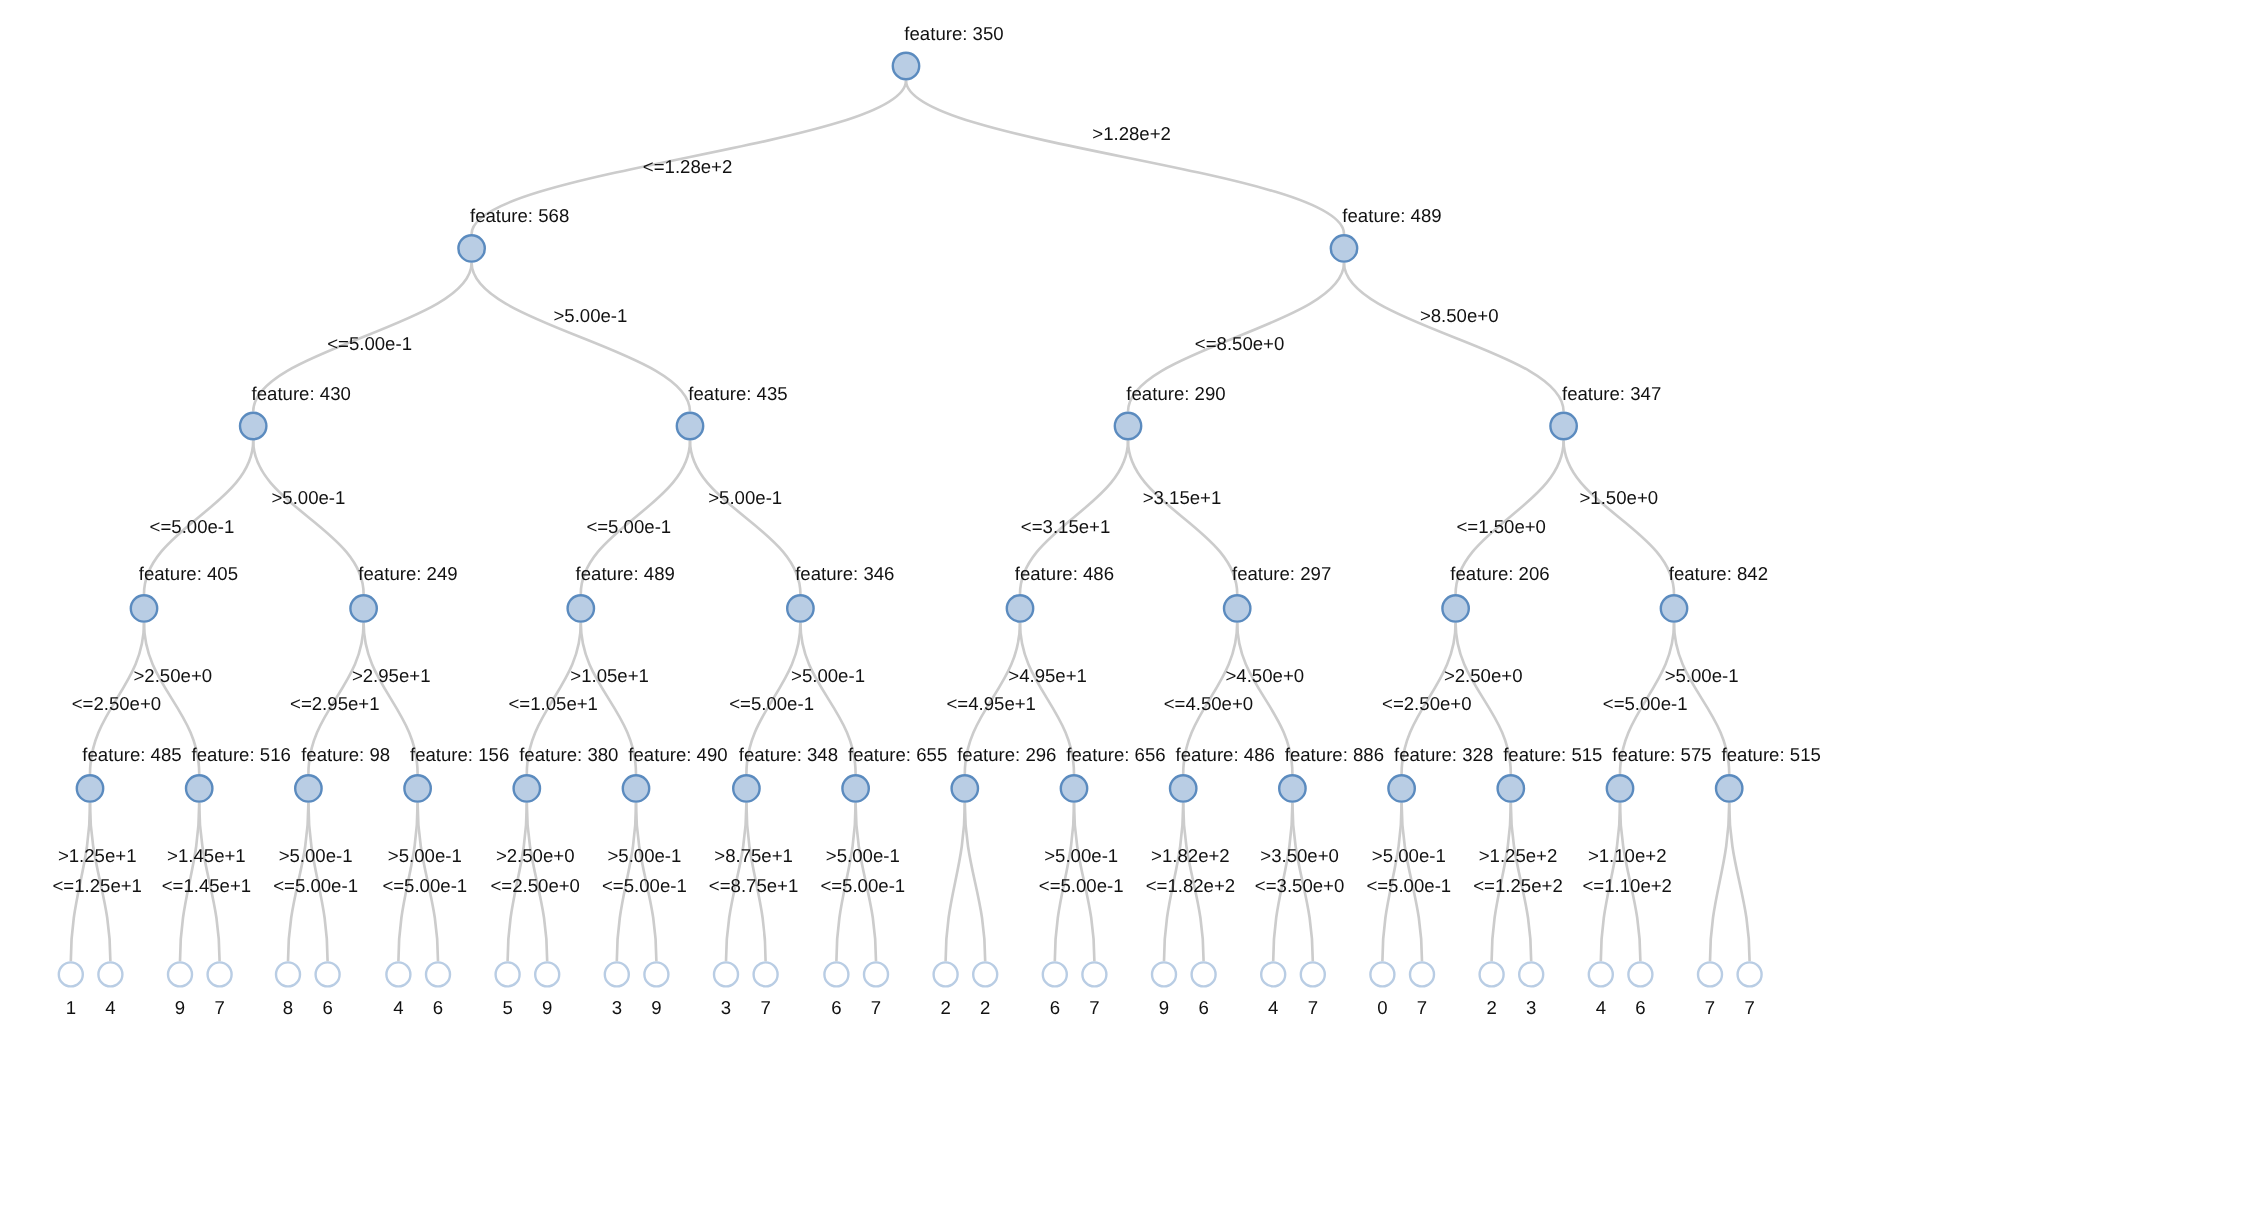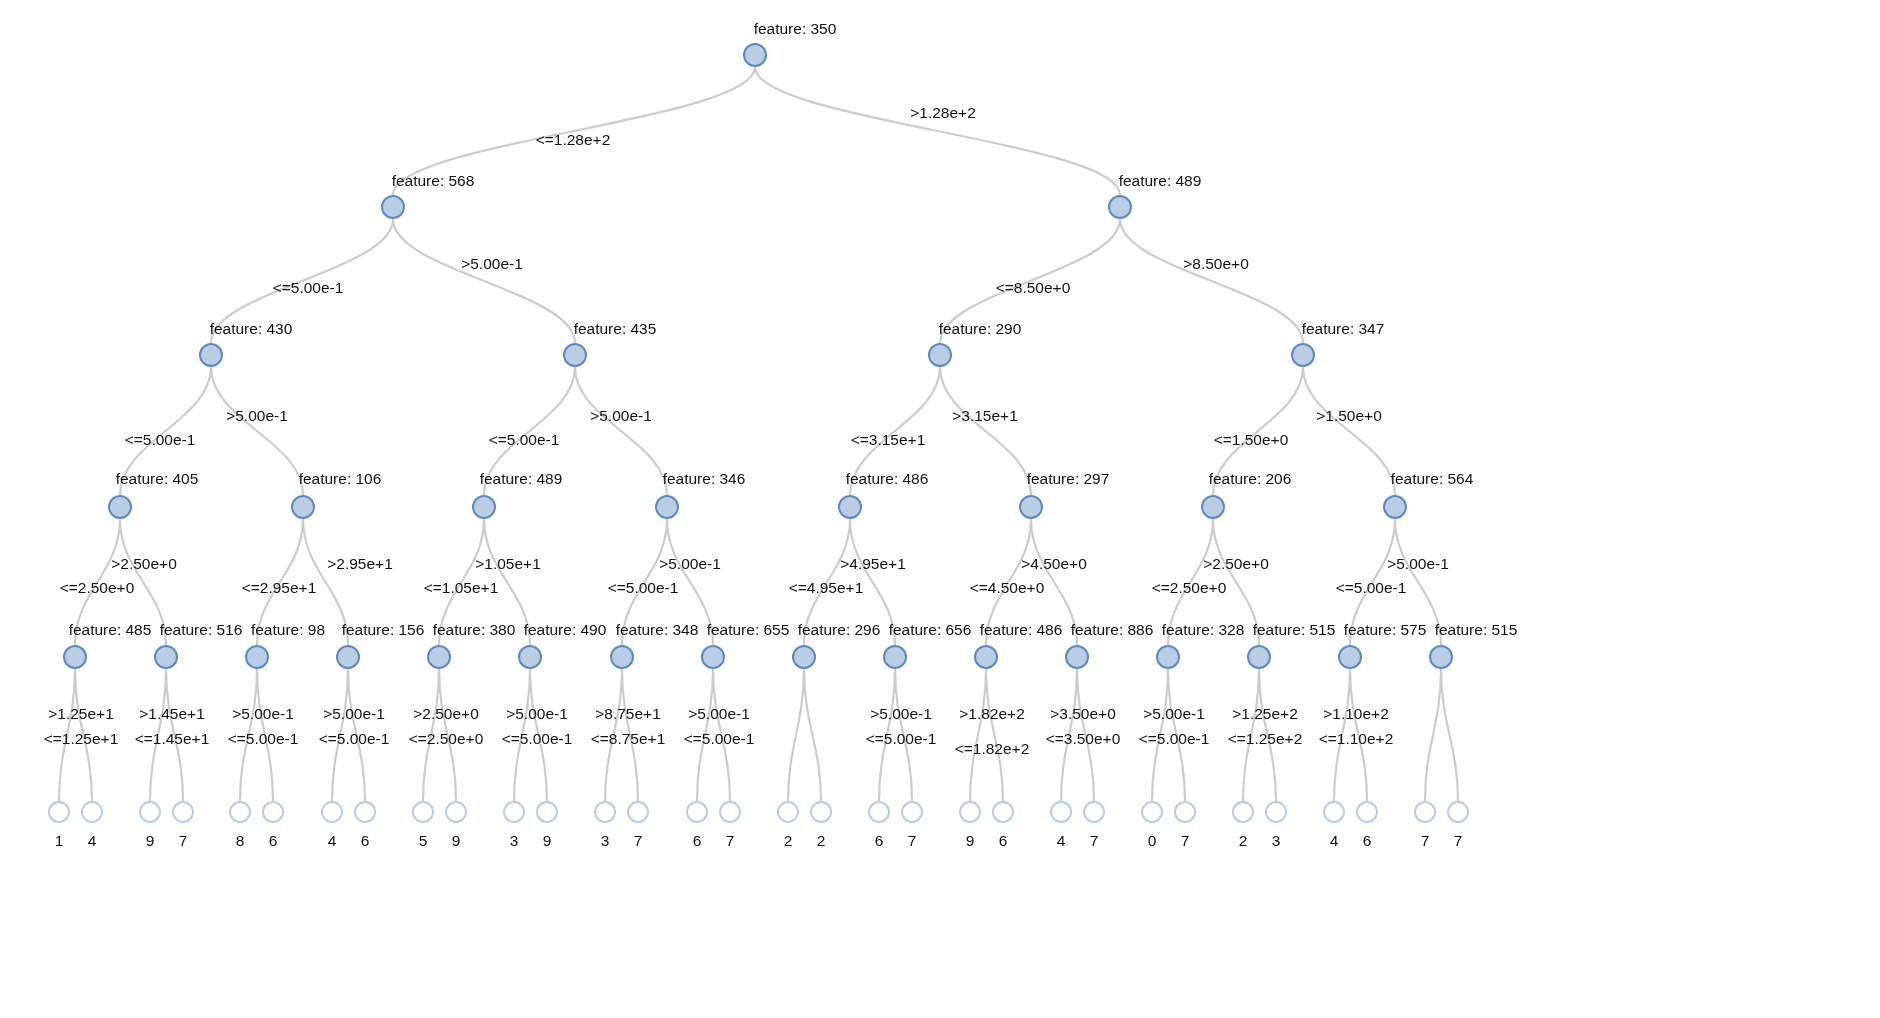--- a/index.html
+++ b/index.html
@@ -153,27 +153,27 @@
     </div>
   <div id="labels-layer">
       <div class="lbl feat" style="left: 795px; top: 29px;">feature: 350</div>
       <div class="lbl feat" style="left: 433px; top: 181px;">feature: 568</div>
       <div class="lbl feat" style="left: 1160px; top: 181px;">feature: 489</div>
       <div class="lbl feat" style="left: 251px; top: 329px;">feature: 430</div>
       <div class="lbl feat" style="left: 615px; top: 329px;">feature: 435</div>
       <div class="lbl feat" style="left: 980px; top: 329px;">feature: 290</div>
       <div class="lbl feat" style="left: 1343px; top: 329px;">feature: 347</div>
       <div class="lbl feat" style="left: 157px; top: 479px;">feature: 405</div>
-      <div class="lbl feat" style="left: 340px; top: 479px;">feature: 106</div>
+      <div class="lbl feat" style="left: 340px; top: 479px;">feature: 249</div>
       <div class="lbl feat" style="left: 521px; top: 479px;">feature: 489</div>
       <div class="lbl feat" style="left: 704px; top: 479px;">feature: 346</div>
       <div class="lbl feat" style="left: 887px; top: 479px;">feature: 486</div>
       <div class="lbl feat" style="left: 1068px; top: 479px;">feature: 297</div>
       <div class="lbl feat" style="left: 1250px; top: 479px;">feature: 206</div>
-      <div class="lbl feat" style="left: 1432px; top: 479px;">feature: 564</div>
+      <div class="lbl feat" style="left: 1432px; top: 479px;">feature: 842</div>
       <div class="lbl feat" style="left: 110px; top: 630px;">feature: 485</div>
       <div class="lbl feat" style="left: 201px; top: 630px;">feature: 516</div>
       <div class="lbl feat" style="left: 288px; top: 630px;">feature: 98</div>
       <div class="lbl feat" style="left: 383px; top: 630px;">feature: 156</div>
       <div class="lbl feat" style="left: 474px; top: 630px;">feature: 380</div>
       <div class="lbl feat" style="left: 565px; top: 630px;">feature: 490</div>
       <div class="lbl feat" style="left: 657px; top: 630px;">feature: 348</div>
       <div class="lbl feat" style="left: 748px; top: 630px;">feature: 655</div>
       <div class="lbl feat" style="left: 839px; top: 630px;">feature: 296</div>
       <div class="lbl feat" style="left: 930px; top: 630px;">feature: 656</div>
@@ -225,21 +225,21 @@
       <div class="lbl edgelbl" style="left: 257px; top: 416px;">&gt;5.00e-1</div>
       <div class="lbl edgelbl" style="left: 524px; top: 440px;">&lt;=5.00e-1</div>
       <div class="lbl edgelbl" style="left: 621px; top: 416px;">&gt;5.00e-1</div>
       <div class="lbl edgelbl" style="left: 888px; top: 440px;">&lt;=3.15e+1</div>
       <div class="lbl edgelbl" style="left: 985px; top: 416px;">&gt;3.15e+1</div>
       <div class="lbl edgelbl" style="left: 1251px; top: 440px;">&lt;=1.50e+0</div>
       <div class="lbl edgelbl" style="left: 1349px; top: 416px;">&gt;1.50e+0</div>
       <div class="lbl edgelbl" style="left: 97px; top: 588px;">&lt;=2.50e+0</div>
       <div class="lbl edgelbl" style="left: 144px; top: 564px;">&gt;2.50e+0</div>
       <div class="lbl edgelbl" style="left: 279px; top: 588px;">&lt;=2.95e+1</div>
-      <div class="lbl edgelbl" style="left: 326px; top: 564px; margin-left: 34px;">&gt;2.95e+1</div>
+      <div class="lbl edgelbl" style="left: 326px; top: 564px;">&gt;2.95e+1</div>
       <div class="lbl edgelbl" style="left: 461px; top: 588px;">&lt;=1.05e+1</div>
       <div class="lbl edgelbl" style="left: 508px; top: 564px;">&gt;1.05e+1</div>
       <div class="lbl edgelbl" style="left: 643px; top: 588px;">&lt;=5.00e-1</div>
       <div class="lbl edgelbl" style="left: 690px; top: 564px;">&gt;5.00e-1</div>
       <div class="lbl edgelbl" style="left: 826px; top: 588px;">&lt;=4.95e+1</div>
       <div class="lbl edgelbl" style="left: 873px; top: 564px;">&gt;4.95e+1</div>
       <div class="lbl edgelbl" style="left: 1007px; top: 588px;">&lt;=4.50e+0</div>
       <div class="lbl edgelbl" style="left: 1054px; top: 564px;">&gt;4.50e+0</div>
       <div class="lbl edgelbl" style="left: 1189px; top: 588px;">&lt;=2.50e+0</div>
       <div class="lbl edgelbl" style="left: 1236px; top: 564px;">&gt;2.50e+0</div>
@@ -256,21 +256,21 @@
       <div class="lbl edgelbl" style="left: 446px; top: 739px;">&lt;=2.50e+0</div>
       <div class="lbl edgelbl" style="left: 446px; top: 714px;">&gt;2.50e+0</div>
       <div class="lbl edgelbl" style="left: 537px; top: 739px;">&lt;=5.00e-1</div>
       <div class="lbl edgelbl" style="left: 537px; top: 714px;">&gt;5.00e-1</div>
       <div class="lbl edgelbl" style="left: 628px; top: 739px;">&lt;=8.75e+1</div>
       <div class="lbl edgelbl" style="left: 628px; top: 714px;">&gt;8.75e+1</div>
       <div class="lbl edgelbl" style="left: 719px; top: 739px;">&lt;=5.00e-1</div>
       <div class="lbl edgelbl" style="left: 719px; top: 714px;">&gt;5.00e-1</div>
       <div class="lbl edgelbl" style="left: 901px; top: 739px;">&lt;=5.00e-1</div>
       <div class="lbl edgelbl" style="left: 901px; top: 714px;">&gt;5.00e-1</div>
-      <div class="lbl edgelbl" style="left: 992px; top: 739px; margin-top: 10px;">&lt;=1.82e+2</div>
+      <div class="lbl edgelbl" style="left: 992px; top: 739px;">&lt;=1.82e+2</div>
       <div class="lbl edgelbl" style="left: 992px; top: 714px;">&gt;1.82e+2</div>
       <div class="lbl edgelbl" style="left: 1083px; top: 739px;">&lt;=3.50e+0</div>
       <div class="lbl edgelbl" style="left: 1083px; top: 714px;">&gt;3.50e+0</div>
       <div class="lbl edgelbl" style="left: 1174px; top: 739px;">&lt;=5.00e-1</div>
       <div class="lbl edgelbl" style="left: 1174px; top: 714px;">&gt;5.00e-1</div>
       <div class="lbl edgelbl" style="left: 1265px; top: 739px;">&lt;=1.25e+2</div>
       <div class="lbl edgelbl" style="left: 1265px; top: 714px;">&gt;1.25e+2</div>
       <div class="lbl edgelbl" style="left: 1356px; top: 739px;">&lt;=1.10e+2</div>
       <div class="lbl edgelbl" style="left: 1356px; top: 714px;">&gt;1.10e+2</div>
     </div>

